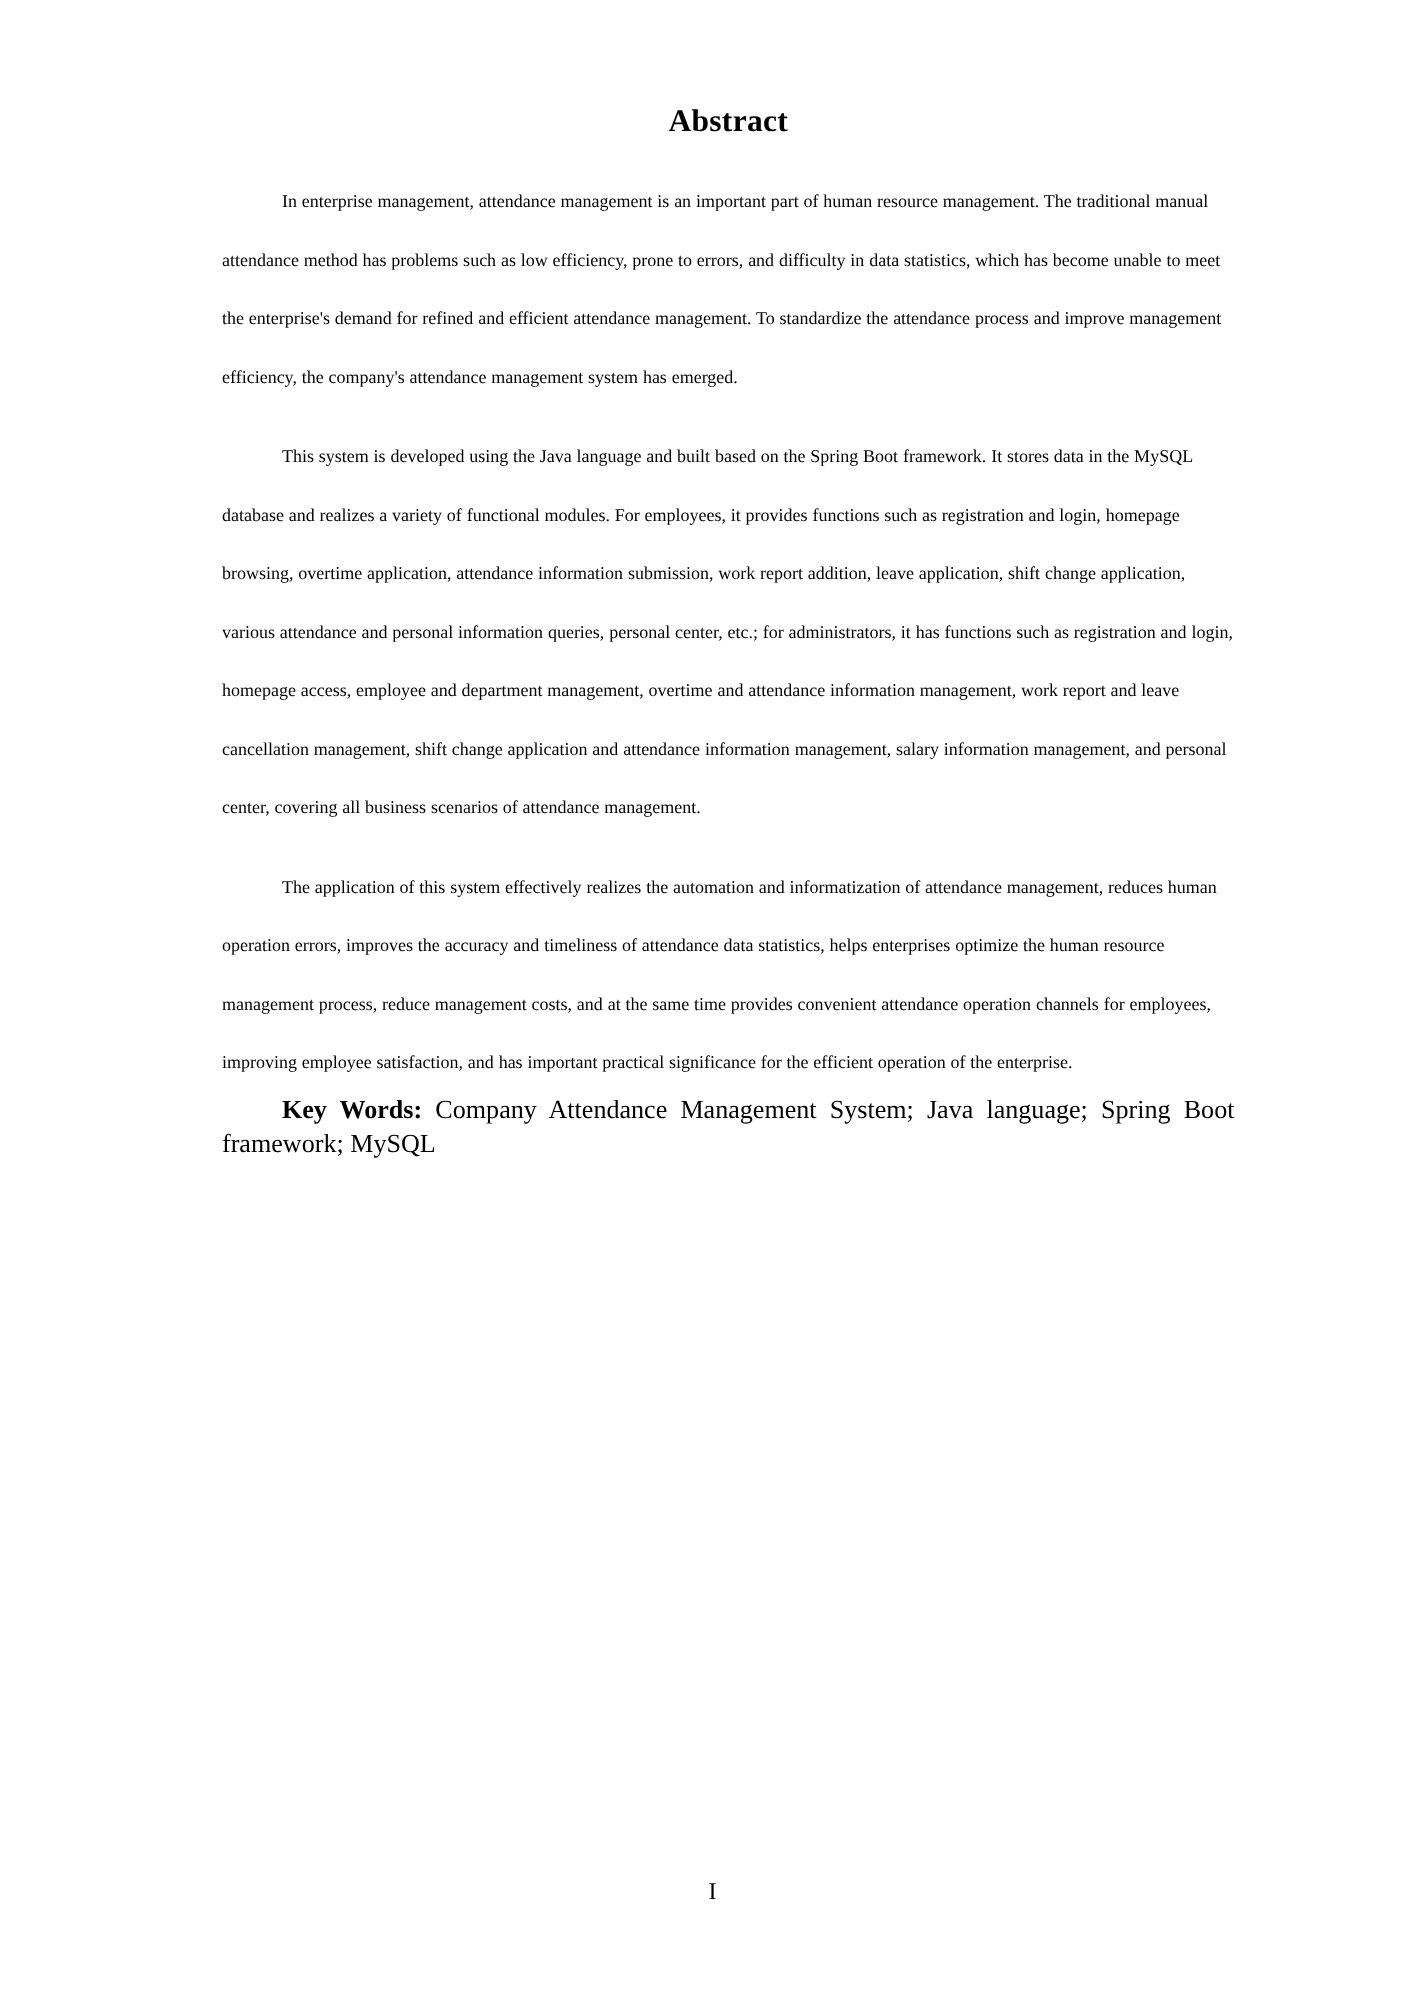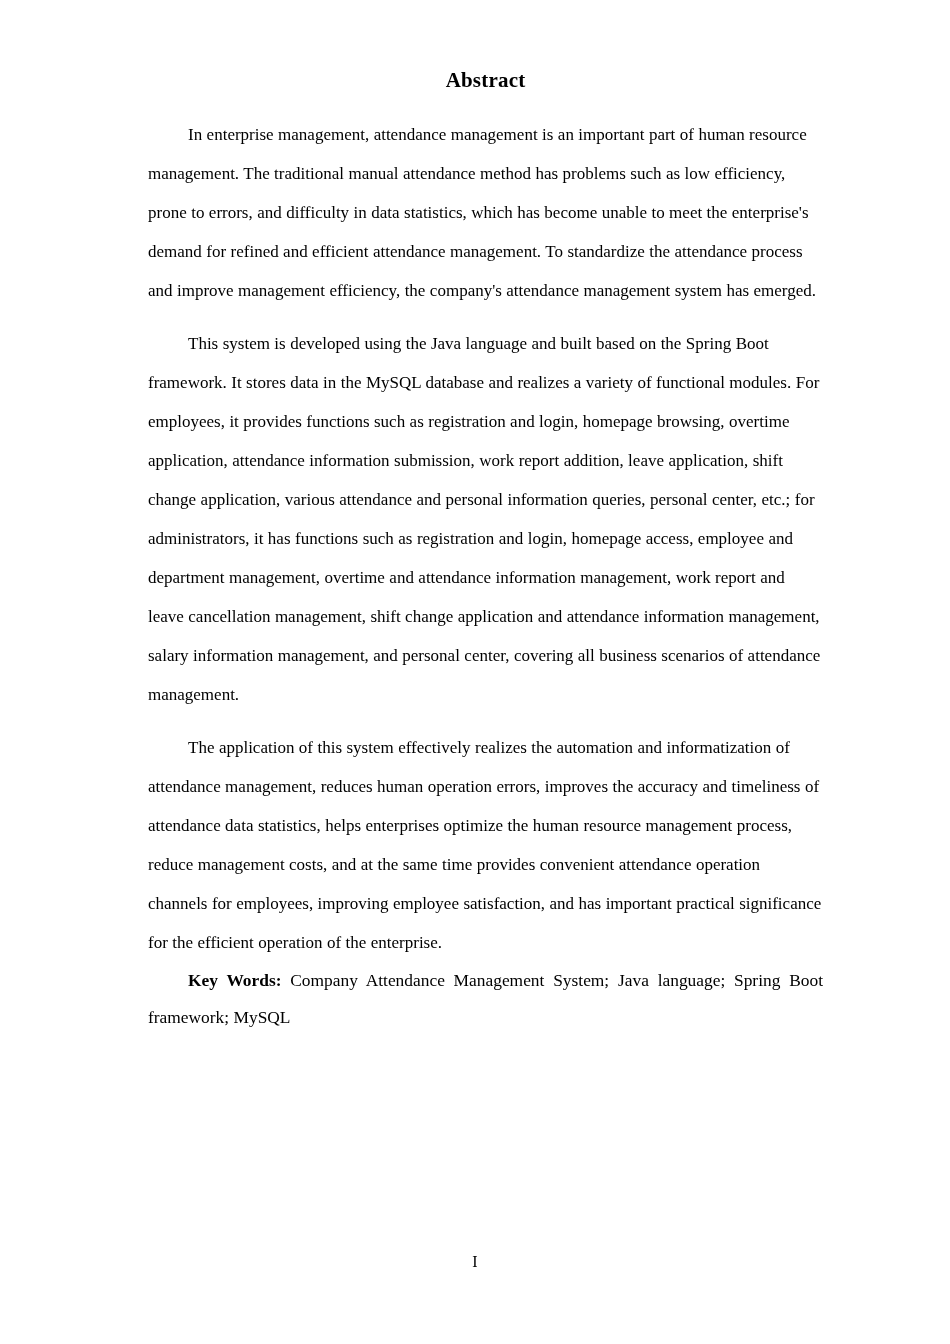--- a/index.html
+++ b/index.html
@@ -32,34 +32,34 @@
   }
   .doc-title {
     font-size: 21px;
     font-weight: bold;
     text-align: center;
     margin: 0;
     padding-top: 68px;
     letter-spacing: 0.2px;
   }
   .para {
-    font-size: 17px;
+    font-size: 12px;
     line-height: 39px;
     text-align: left;
     text-indent: 40px;
     margin: 0;
     padding-top: 14px;
     word-spacing: 0.2px;
   }
   .para.first {
     padding-top: 22px;
   }
   .keywords {
     font-size: 17.4px;
-    line-height: 37px;
+    line-height: 23px;
     margin: 0;
     padding-top: 0px;
     text-indent: 40px;
     text-align: justify;
     text-justify: inter-word;
   }
   .keywords-label {
     font-weight: bold;
   }
   .footer {

